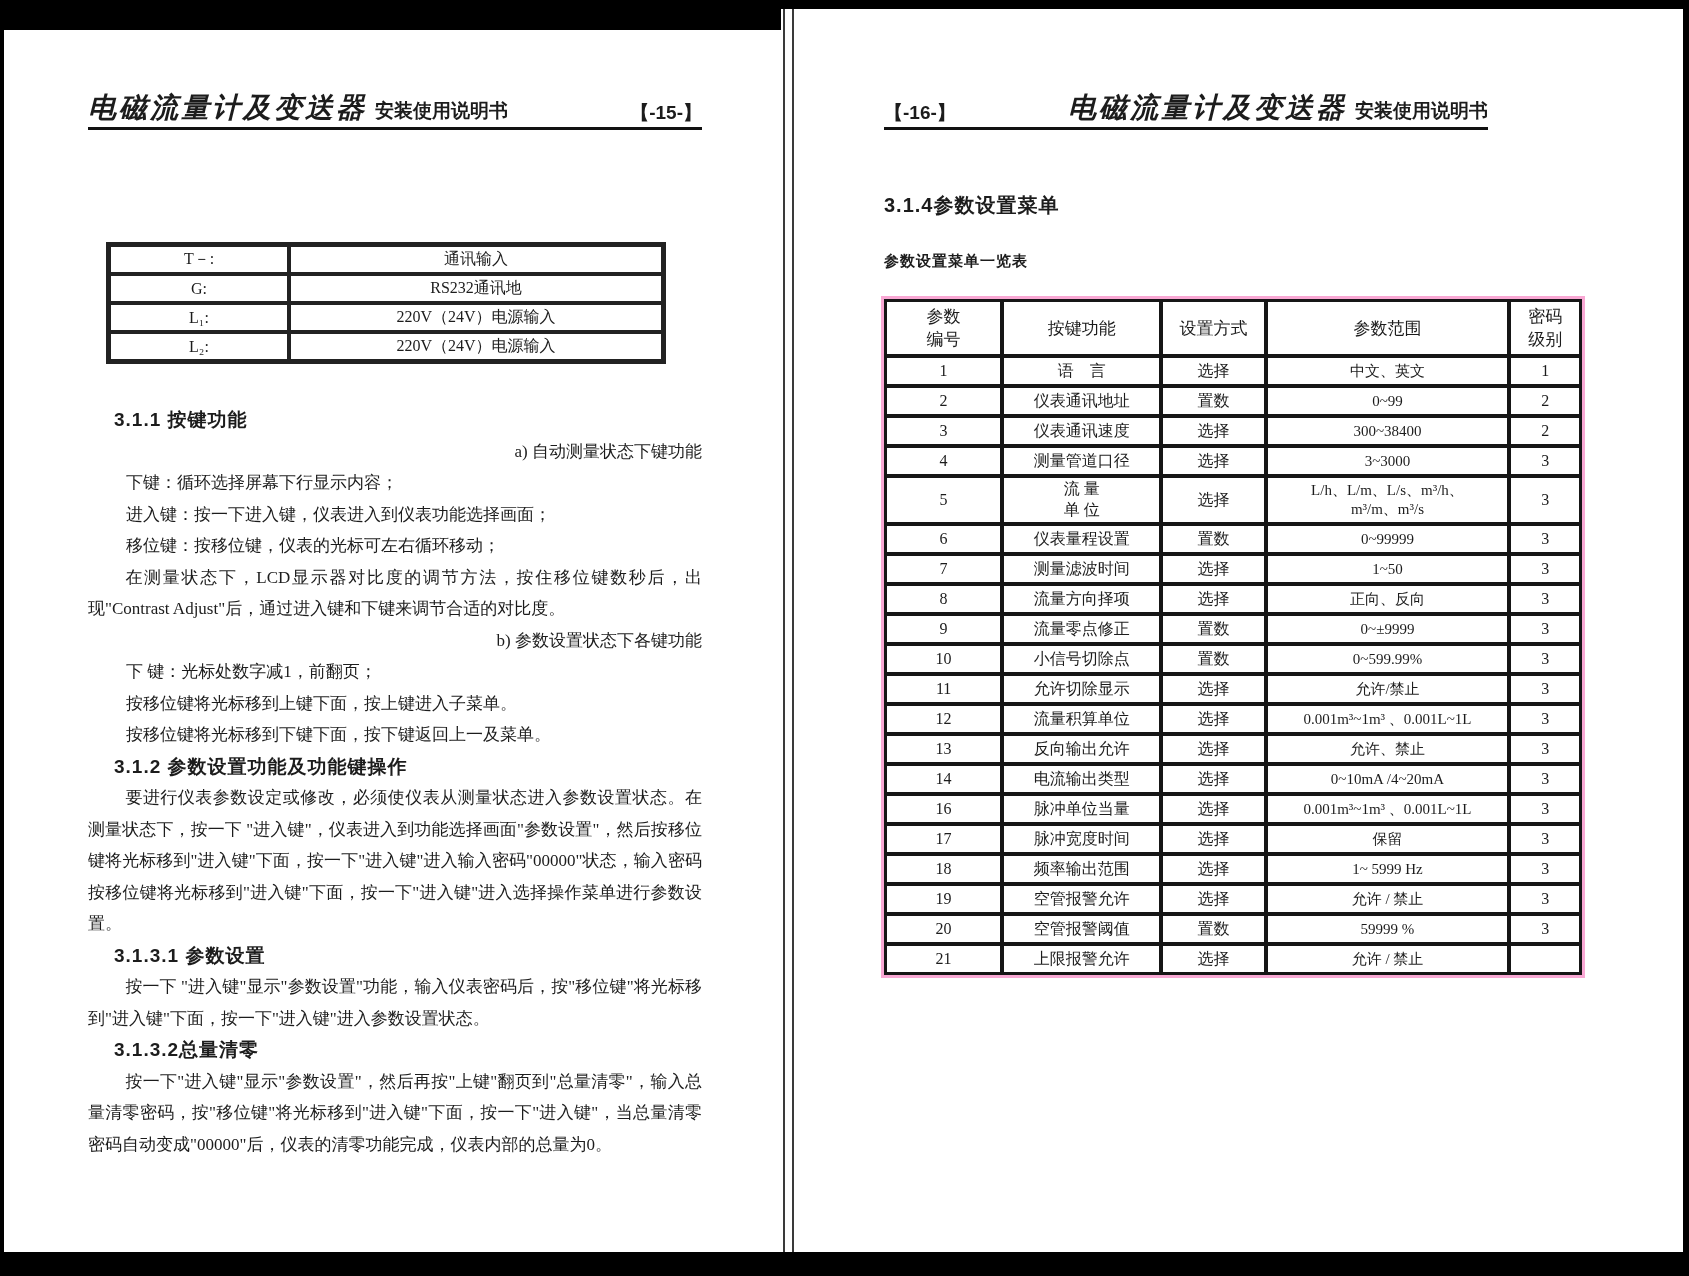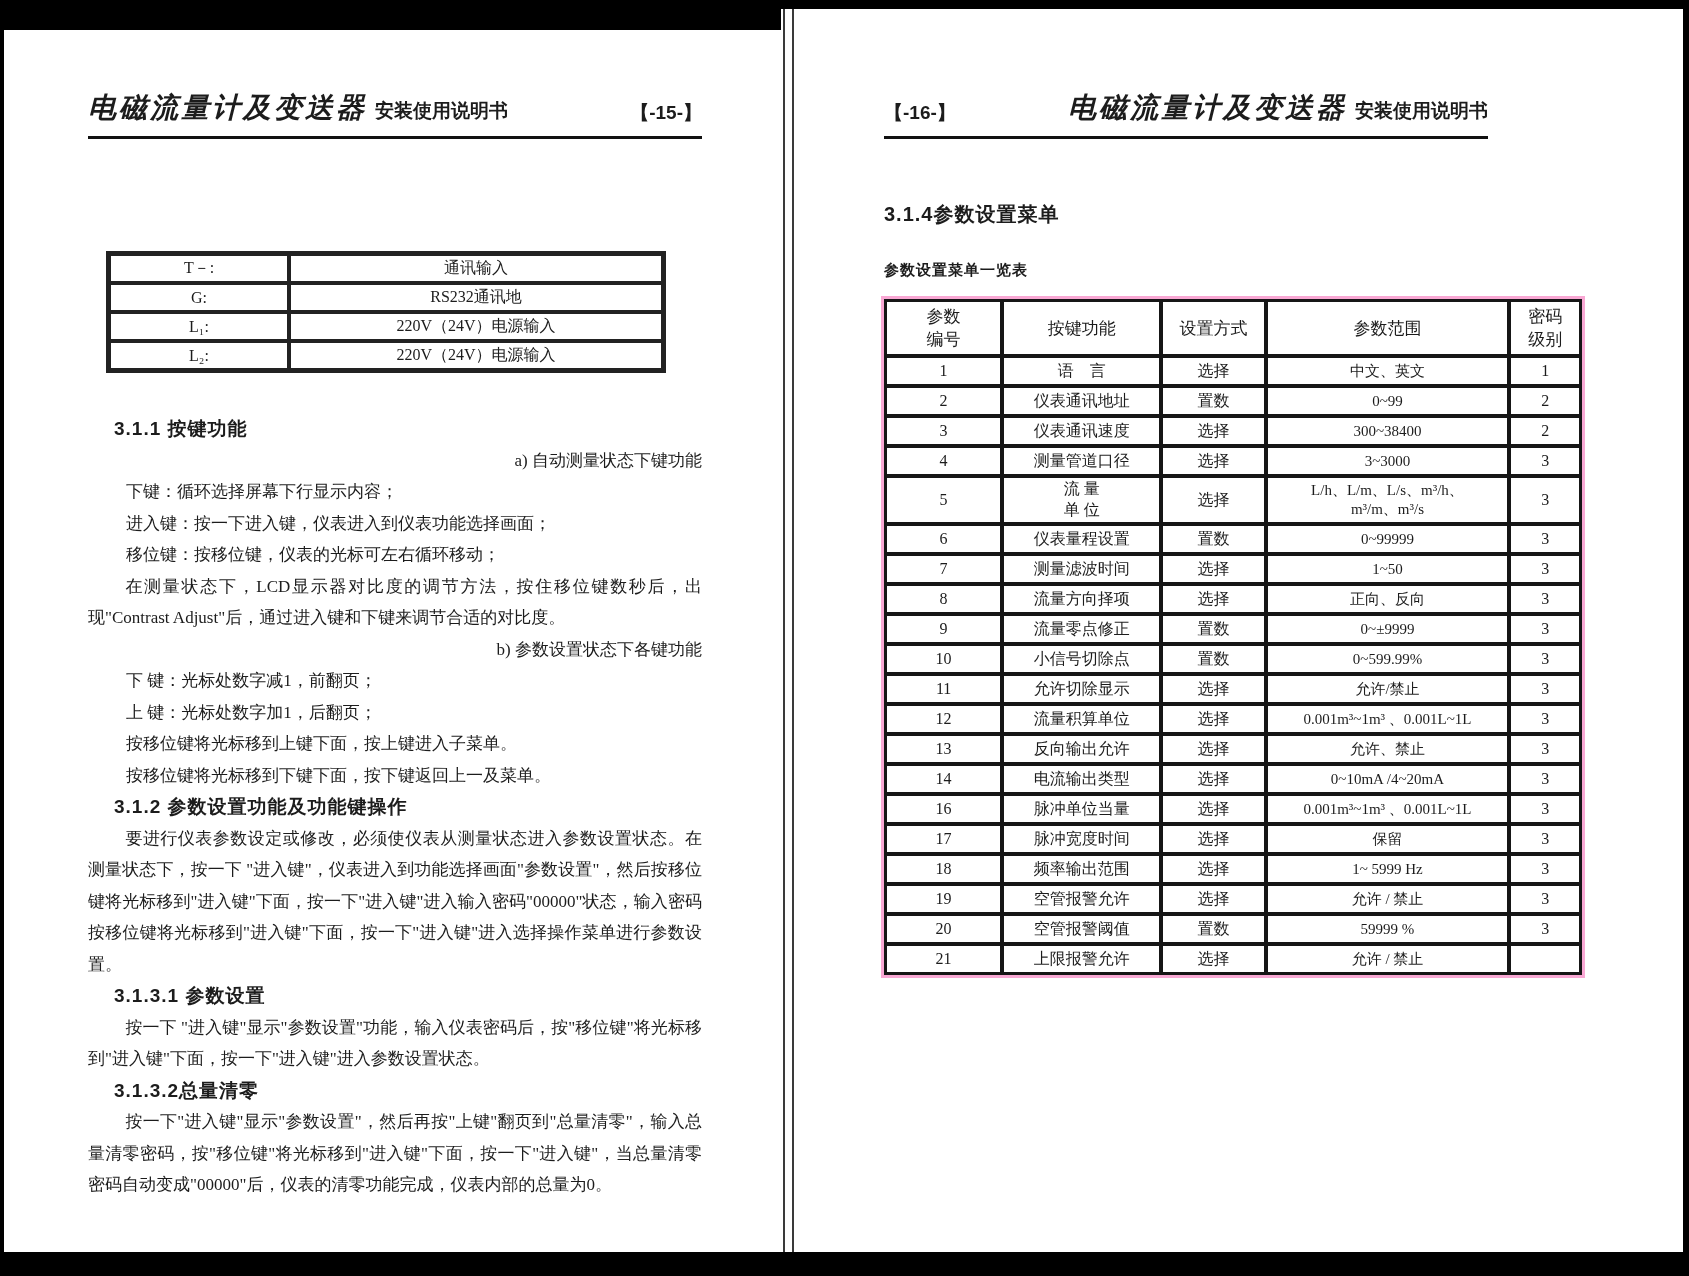--- a/index.html
+++ b/index.html
@@ -11,21 +11,21 @@
   .scan-bar { position:absolute; background:#000; }
   .spine { position:absolute; width:2px; background:#3a3a3a; }
 
   
   .page { position:absolute; top:84px; }
   .page-left  { left:88px;  width:614px; }
   .page-right { left:884px; width:604px; }
 
   .page-header {
     display:flex; justify-content:space-between; align-items:flex-end;
-    border-bottom:3px solid #111; padding-bottom:14px; height:38px;
+    border-bottom:3px solid #111; padding-bottom:5px; height:38px;
   }
   .title-group { display:flex; align-items:flex-end; }
   .title-main {
     font-family:"Liberation Sans","DejaVu Sans",sans-serif;
     font-weight:bold; font-style:italic; font-size:28px; letter-spacing:3px;
     line-height:1;
   }
   .title-sub {
     font-family:"Liberation Sans","DejaVu Sans",sans-serif;
     font-weight:600; font-size:19px; margin-left:8px; line-height:1.15;
@@ -134,21 +134,20 @@
 
   <div class="body-text">
     <p class="h">3.1.1 按键功能</p>
     <p class="sub">a) 自动测量状态下键功能</p>
     <p class="key">下键：循环选择屏幕下行显示内容；</p>
     <p class="key">进入键：按一下进入键，仪表进入到仪表功能选择画面；</p>
     <p class="key">移位键：按移位键，仪表的光标可左右循环移动；</p>
     <p class="para">在测量状态下，LCD显示器对比度的调节方法，按住移位键数秒后，出现"Contrast Adjust"后，通过进入键和下键来调节合适的对比度。</p>
     <p class="sub">b) 参数设置状态下各键功能</p>
     <p class="key">下 键：光标处数字减1，前翻页；</p>
-    <p class="key">上 键：光标处数字加1，后翻页；</p>
     <p class="key">按移位键将光标移到上键下面，按上键进入子菜单。</p>
     <p class="key">按移位键将光标移到下键下面，按下键返回上一及菜单。</p>
     <p class="h">3.1.2 参数设置功能及功能键操作</p>
     <p class="para">要进行仪表参数设定或修改，必须使仪表从测量状态进入参数设置状态。在测量状态下，按一下 "进入键"，仪表进入到功能选择画面"参数设置"，然后按移位键将光标移到"进入键"下面，按一下"进入键"进入输入密码"00000"状态，输入密码按移位键将光标移到"进入键"下面，按一下"进入键"进入选择操作菜单进行参数设置。</p>
     <p class="h">3.1.3.1 参数设置</p>
     <p class="para">按一下 "进入键"显示"参数设置"功能，输入仪表密码后，按"移位键"将光标移到"进入键"下面，按一下"进入键"进入参数设置状态。</p>
     <p class="h">3.1.3.2总量清零</p>
     <p class="para">按一下"进入键"显示"参数设置"，然后再按"上键"翻页到"总量清零"，输入总量清零密码，按"移位键"将光标移到"进入键"下面，按一下"进入键"，当总量清零密码自动变成"00000"后，仪表的清零功能完成，仪表内部的总量为0。</p>
   </div>
 </div>

